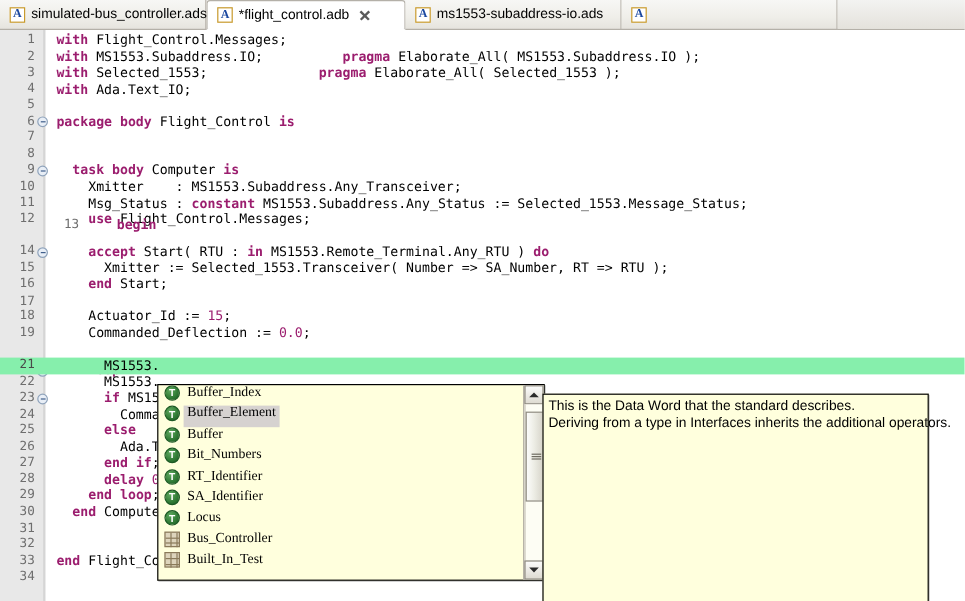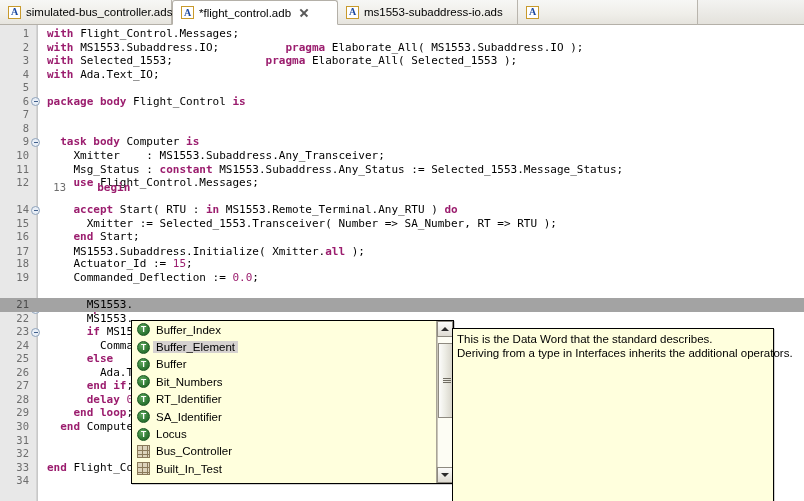--- a/index.html
+++ b/index.html
@@ -113,43 +113,43 @@
     background:#e8eef6;box-sizing:border-box;
   }
   .line .fold::after{
     content:"";position:absolute;left:1.5px;top:3px;width:4px;height:1px;background:#41608c;
   }
   .line .code{
     position:absolute;left:47px;
     line-height:13.55px;color:#000000;
   }
   .line.curline{
-    background:#a3a3a3;
+    background:#86efac;
   }
   .line.curline .ln{color:#4a4a4a;}
   .hl-kw{color:#9b1d6e;font-weight:bold;}
   .hl-num{color:#9b1d6e;}
   .hl-txt{color:#000000;}
 
   
   .cpop{
     position:absolute;left:131px;top:320px;width:323px;height:164px;
     background:#ffffdd;
     border:1px solid #000000;
     box-sizing:border-box;
     z-index:20;
     box-shadow:1px 1px 0 rgba(0,0,0,0.18);
   }
   .cpop-list{
     position:absolute;left:0;top:0;width:305px;height:162px;overflow:hidden;
   }
   .citem{
-    position:relative;height:17.4px;display:flex;align-items:center;
+    position:relative;height:17.4px;display:flex;
     padding-left:5px;box-sizing:border-box;
-    font-family:Liberation Sans, sans-serif;font-size:11.5px;color:#000;
+    font-family:Liberation Serif, serif;font-size:11.5px;color:#000;
     white-space:nowrap;
   }
   .citem.sel{}
   .citem .lbl{display:inline-block;padding:0 3px;}
   .citem.sel .lbl{background:#d6d2d0;}
   .cicon{
     width:13px;height:13px;margin-right:3px;flex:0 0 auto;position:relative;
   }
   .cicon.type{
     border-radius:50%;
@@ -266,21 +266,21 @@
         <div class="line" style="top: 83.3px;"><span class="ln">7</span><span class="code"></span></div>
         <div class="line" style="top: 96.85px;"><span class="ln">8</span><span class="code"></span></div>
         <div class="line" style="top: 110.4px;"><span class="ln">9</span><span class="fold"></span><span class="code"><span class="hl-txt">  </span><span class="hl-kw">task body </span><span class="hl-txt">Computer </span><span class="hl-kw">is</span></span></div>
         <div class="line" style="top: 123.95px;"><span class="ln">10</span><span class="code"><span class="hl-txt">    Xmitter    : MS1553.Subaddress.Any_Transceiver;</span></span></div>
         <div class="line" style="top: 137.5px;"><span class="ln">11</span><span class="code"><span class="hl-txt">    Msg_Status : </span><span class="hl-kw">constant </span><span class="hl-txt">MS1553.Subaddress.Any_Status := Selected_1553.Message_Status;</span></span></div>
         <div class="line" style="top: 151.05px;"><span class="ln">12</span><span class="code"><span class="hl-txt">    </span><span class="hl-kw">use </span><span class="hl-txt">Flight_Control.Messages;</span></span></div>
         <div class="line" style="top: 156px; margin-left: 37px;"><span class="ln">13</span><span class="code"><span class="hl-txt">  </span><span class="hl-kw">begin</span></span></div>
         <div class="line" style="top: 178.15px;"><span class="ln">14</span><span class="fold"></span><span class="code"><span class="hl-txt">    </span><span class="hl-kw">accept </span><span class="hl-txt">Start( RTU : </span><span class="hl-kw">in </span><span class="hl-txt">MS1553.Remote_Terminal.Any_RTU ) </span><span class="hl-kw">do</span></span></div>
         <div class="line" style="top: 191.7px;"><span class="ln">15</span><span class="code"><span class="hl-txt">      Xmitter := Selected_1553.Transceiver( Number =&gt; SA_Number, RT =&gt; RTU );</span></span></div>
         <div class="line" style="top: 205.25px;"><span class="ln">16</span><span class="code"><span class="hl-txt">    </span><span class="hl-kw">end </span><span class="hl-txt">Start;</span></span></div>
-        <div class="line" style="top: 220px; padding-left: 20px;"><span class="ln">17</span><span class="code"><span class="hl-txt">    MS1553.Subaddress.Initialize( Xmitter.</span><span class="hl-kw">all</span><span class="hl-txt"> );</span></span></div>
+        <div class="line" style="top: 220px; padding-left: 20px;"><span class="ln">17</span></div>
         <div class="line" style="top: 232.35px;"><span class="ln">18</span><span class="code"><span class="hl-txt">    Actuator_Id := </span><span class="hl-num">15</span><span class="hl-txt">;</span></span></div>
         <div class="line" style="top: 245.9px;"><span class="ln">19</span><span class="code"><span class="hl-txt">    Commanded_Deflection := </span><span class="hl-num">0.0</span><span class="hl-txt">;</span></span></div>
         <div class="line" style="top: 277px;"><span class="ln">20</span><span class="fold"></span><span class="code"><span class="hl-txt">    </span><span class="hl-kw">loop</span></span></div>
         <div class="line curline" style="top: 273px;"><span class="ln">21</span><span class="code"><span class="hl-txt">      MS1553.</span></span></div>
         <div class="line" style="top: 286.55px;"><span class="ln">22</span><span class="code"><span class="hl-txt">      MS1553.</span></span></div>
         <div class="line" style="top: 300.1px;"><span class="ln">23</span><span class="fold"></span><span class="code"><span class="hl-txt">      </span><span class="hl-kw">if </span><span class="hl-txt">MS15</span></span></div>
         <div class="line" style="top: 313.65px;"><span class="ln">24</span><span class="code"><span class="hl-txt">        Comma</span></span></div>
         <div class="line" style="top: 327.2px;"><span class="ln">25</span><span class="code"><span class="hl-txt">      </span><span class="hl-kw">else</span></span></div>
         <div class="line" style="top: 340.75px;"><span class="ln">26</span><span class="code"><span class="hl-txt">        Ada.T</span></span></div>
         <div class="line" style="top: 354.3px;"><span class="ln">27</span><span class="code"><span class="hl-txt">      </span><span class="hl-kw">end if</span><span class="hl-txt">;</span></span></div>

